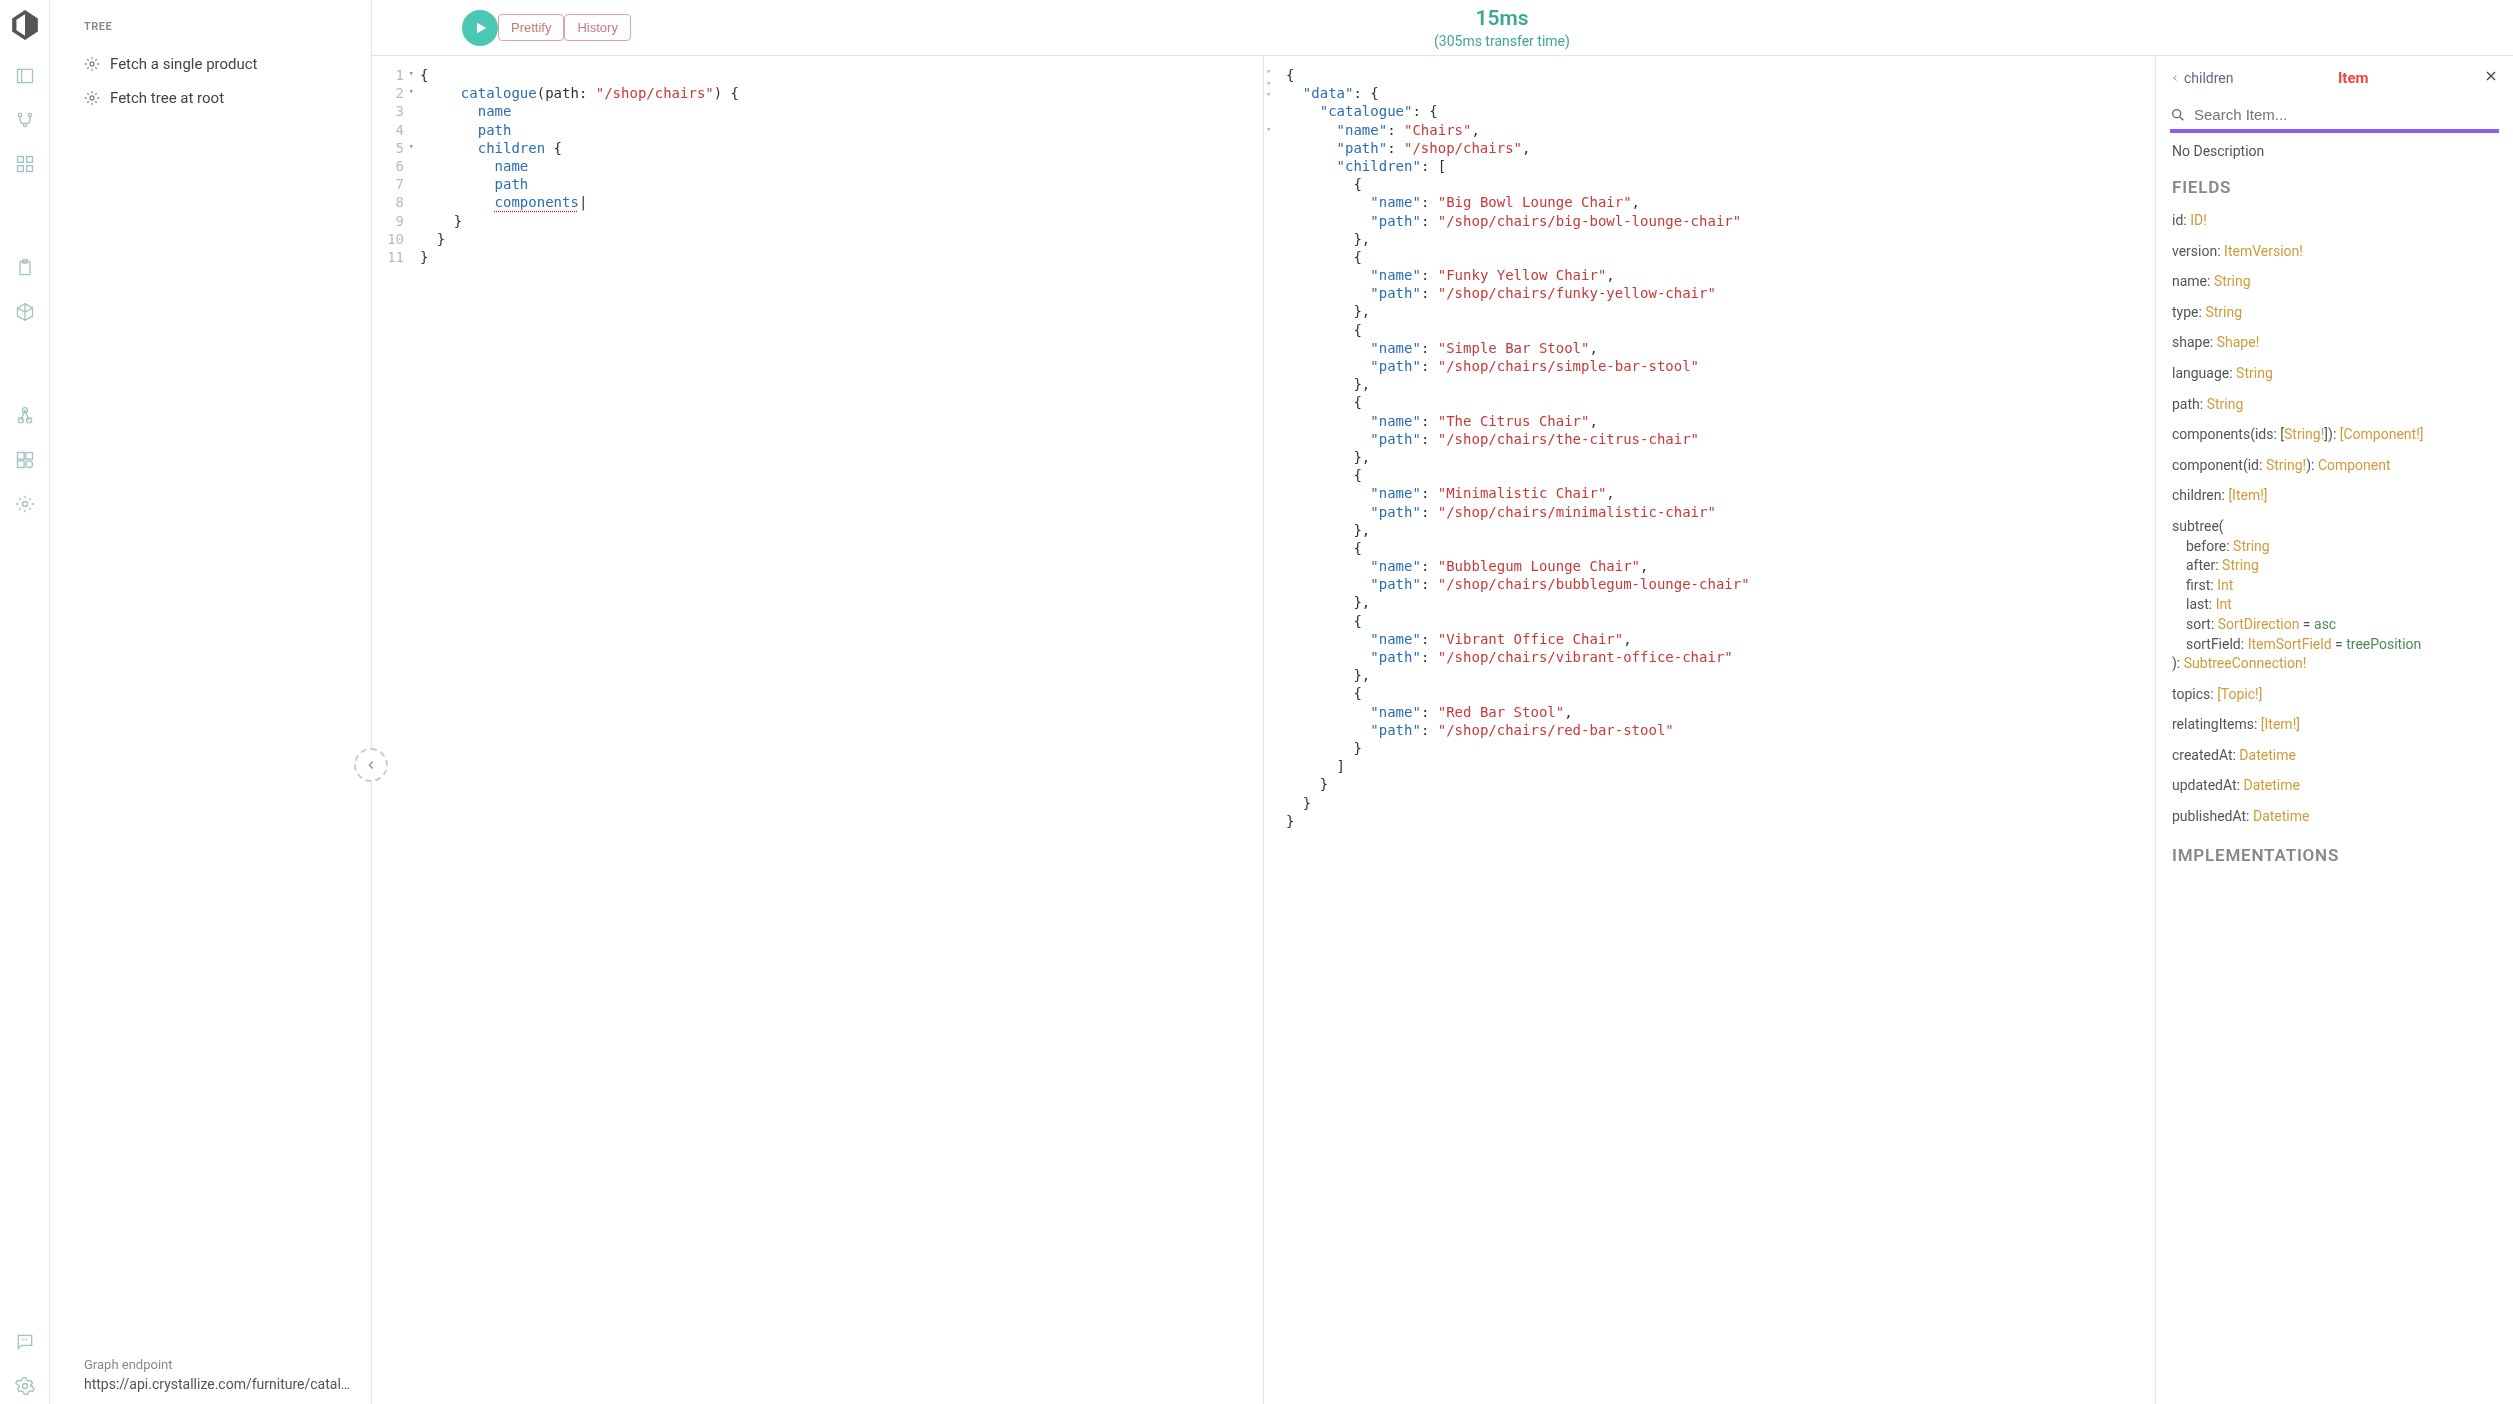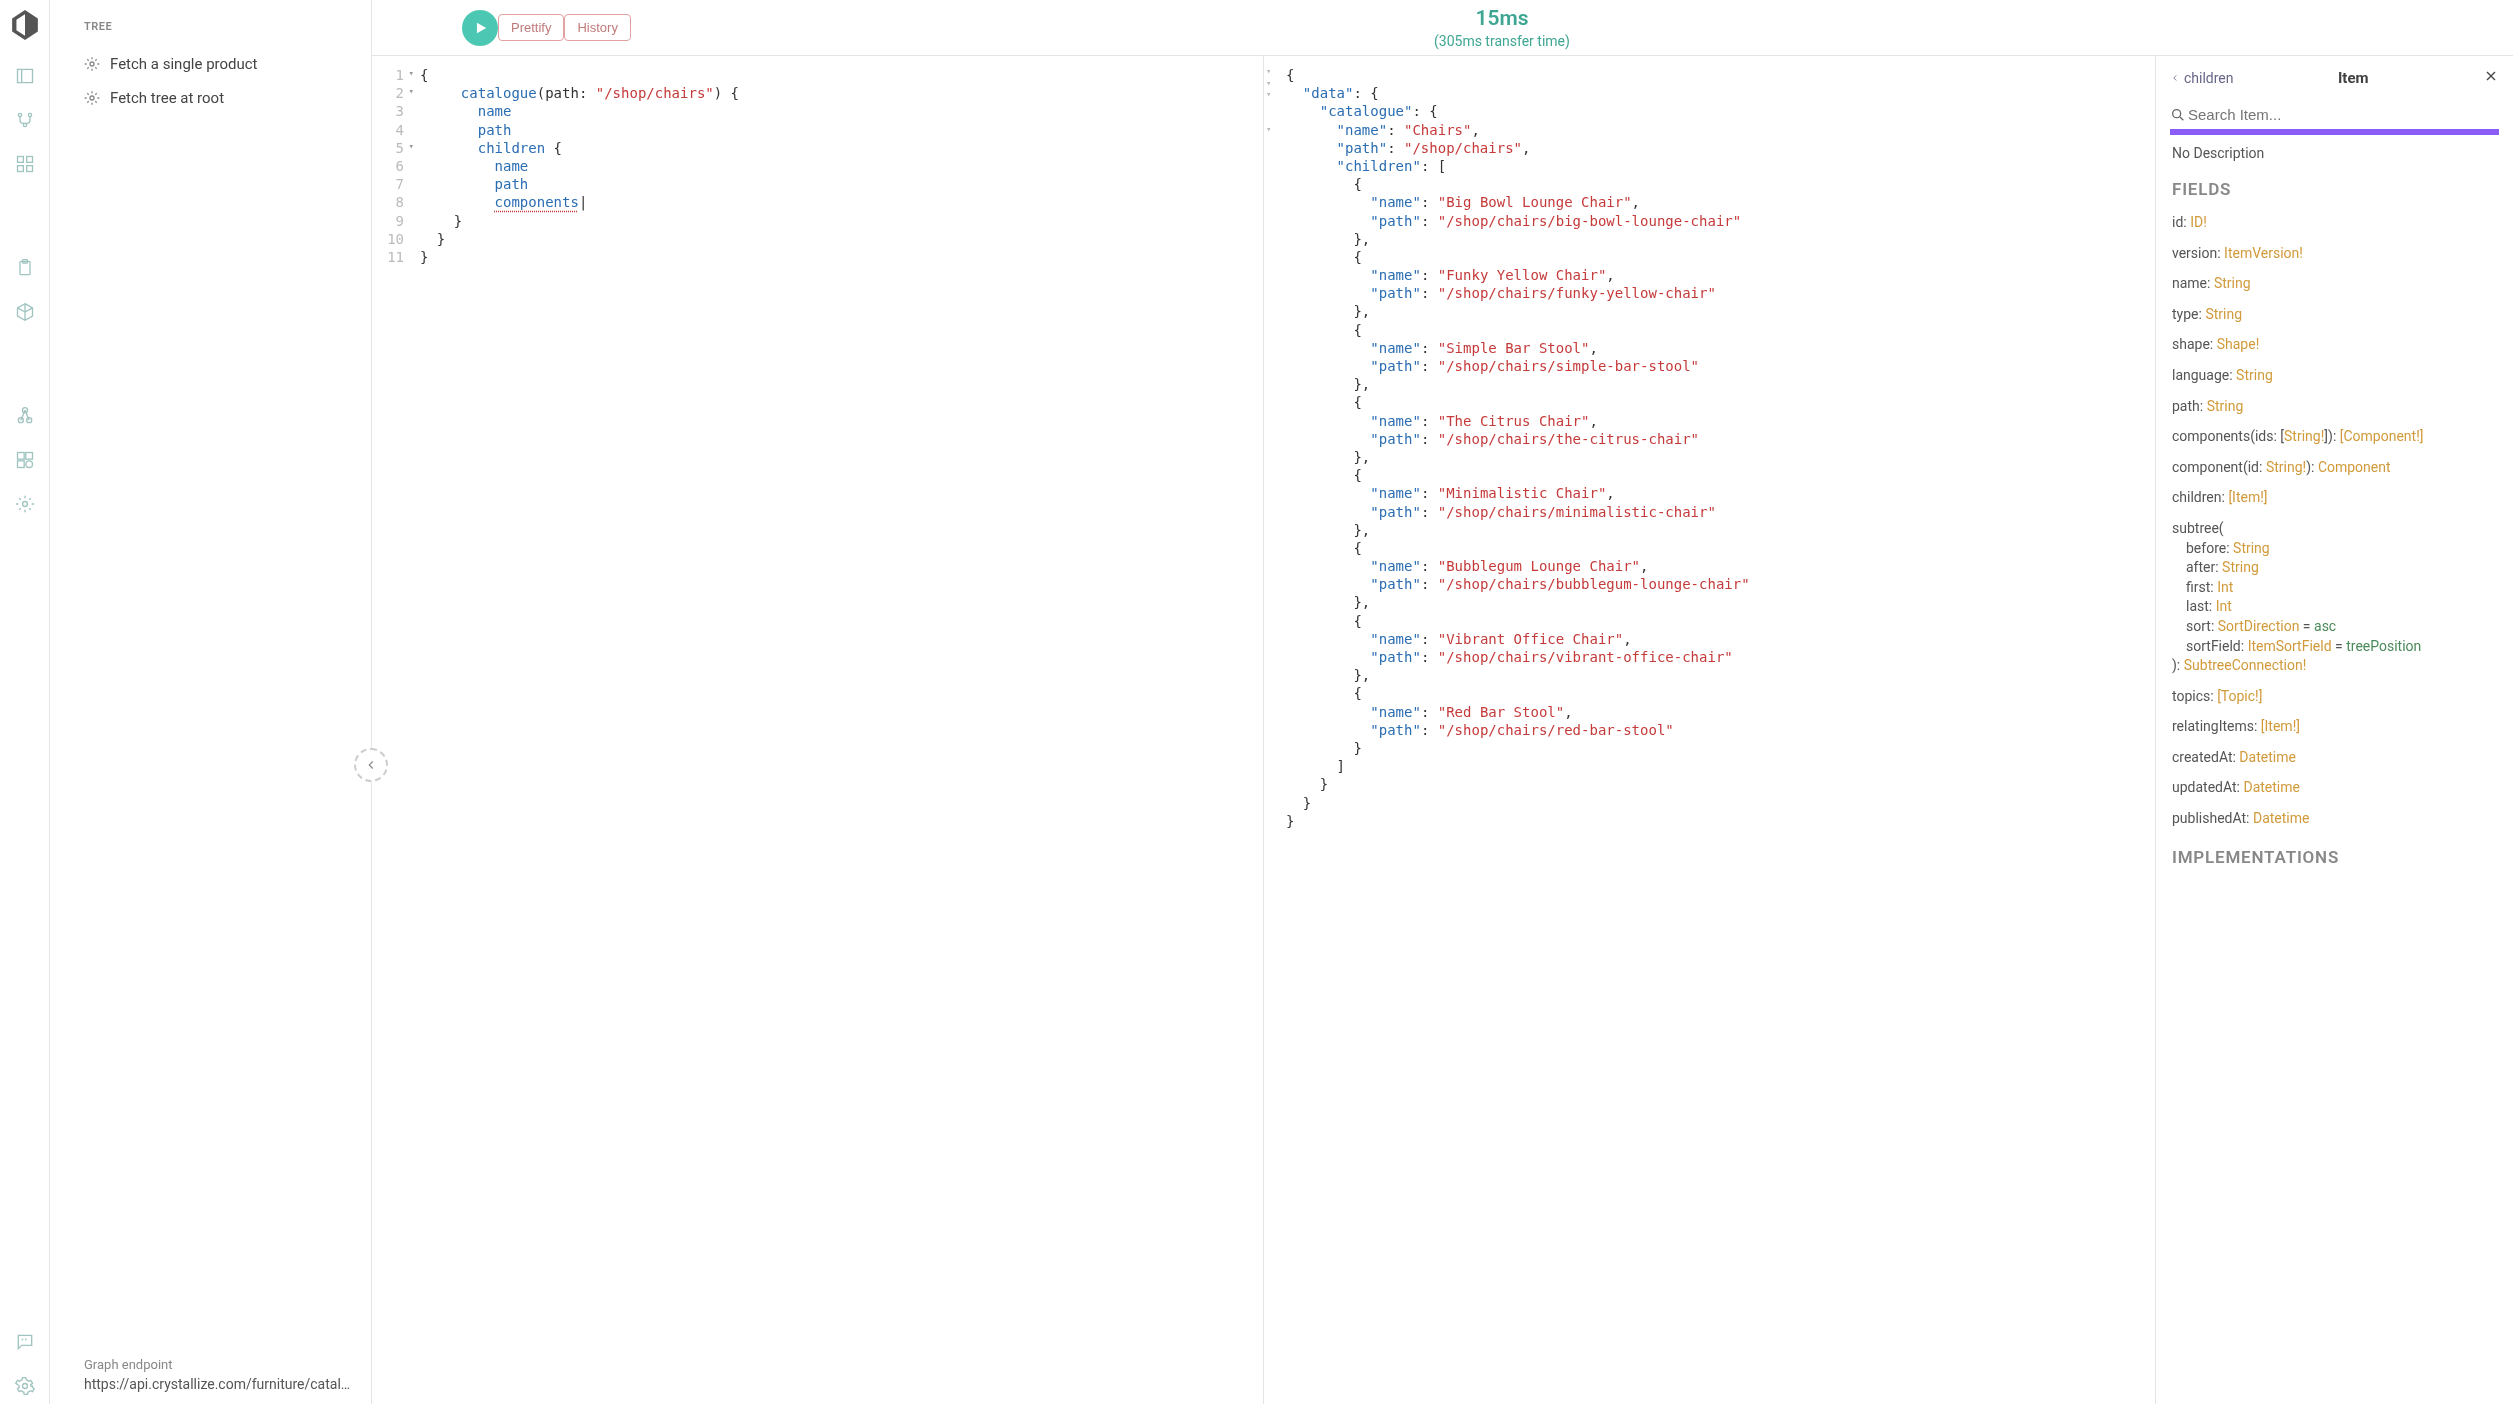--- a/index.html
+++ b/index.html
@@ -37,24 +37,24 @@
 .under { text-decoration: underline dotted #c63a3a; text-underline-offset: 3px; }
 .result-pane { flex: 1; display: flex; }
 .result-gutter { width: 14px; padding: 10px 2px; color: #bbb; font-size: 9px; line-height: 1.3; font-family: monospace; }
 .result-code { flex: 1; padding: 10px 8px; font-family: "Menlo","Consolas",monospace; font-size: 14px; line-height: 1.3; white-space: pre-wrap; word-break: break-all; color: #333; overflow: auto; }
 .key { color: #2a6db3; }
 .val { color: #c63a3a; }
 .docs { width: 358px; border-left: 1px solid #e5e5e5; background: #fff; display: flex; flex-direction: column; }
 .docs-header { display: flex; align-items: center; padding: 12px 14px; }
 .docs-back { display: flex; align-items: center; gap: 4px; color: #668; font-size: 14px; cursor: pointer; }
 .docs-back svg { width: 10px; height: 14px; stroke: #668; fill: none; stroke-width: 2; }
-.docs-title { font-weight: 700; font-size: 15px; color: #404040; text-align: center; flex: 1; padding-right: 10px; }
+.docs-title { font-weight: 700; font-size: 15px; color: #ef4444; text-align: center; flex: 1; padding-right: 10px; }
 .docs-close { cursor: pointer; color: #444; }
 .docs-close svg { width: 16px; height: 16px; stroke: currentColor; stroke-width: 2; fill: none; }
-.docs-search { margin: 6px 14px 10px; display: flex; align-items: center; gap: 2px; border-bottom: 6px solid #8b5cf6; padding-bottom: 6px; }
+.docs-search { margin: 6px 14px 10px; display: flex; align-items: center; gap: 8px; border-bottom: 4px solid #8b5cf6; padding-bottom: 6px; }
 .docs-search svg { width: 16px; height: 16px; stroke: #666; fill: none; stroke-width: 2; }
 .docs-search input { border: none; outline: none; font-size: 15px; flex: 1; color: #555; }
 .docs-body { flex: 1; overflow: auto; padding: 0 16px 14px; font-size: 14px; color: #555; }
 .docs-desc { margin-bottom: 18px; }
 .docs-section { font-size: 17px; color: #888; letter-spacing: 0.8px; margin-bottom: 14px; font-weight: 600; text-transform: uppercase; }
 .field { margin-bottom: 11px; line-height: 1.4; color: #555; }
 .field .fn { color: #555; }
 .field .ft { color: #d19a3a; cursor: pointer; }
 .field .fg { color: #4a8a5a; }
 .sub { padding-left: 14px; }

